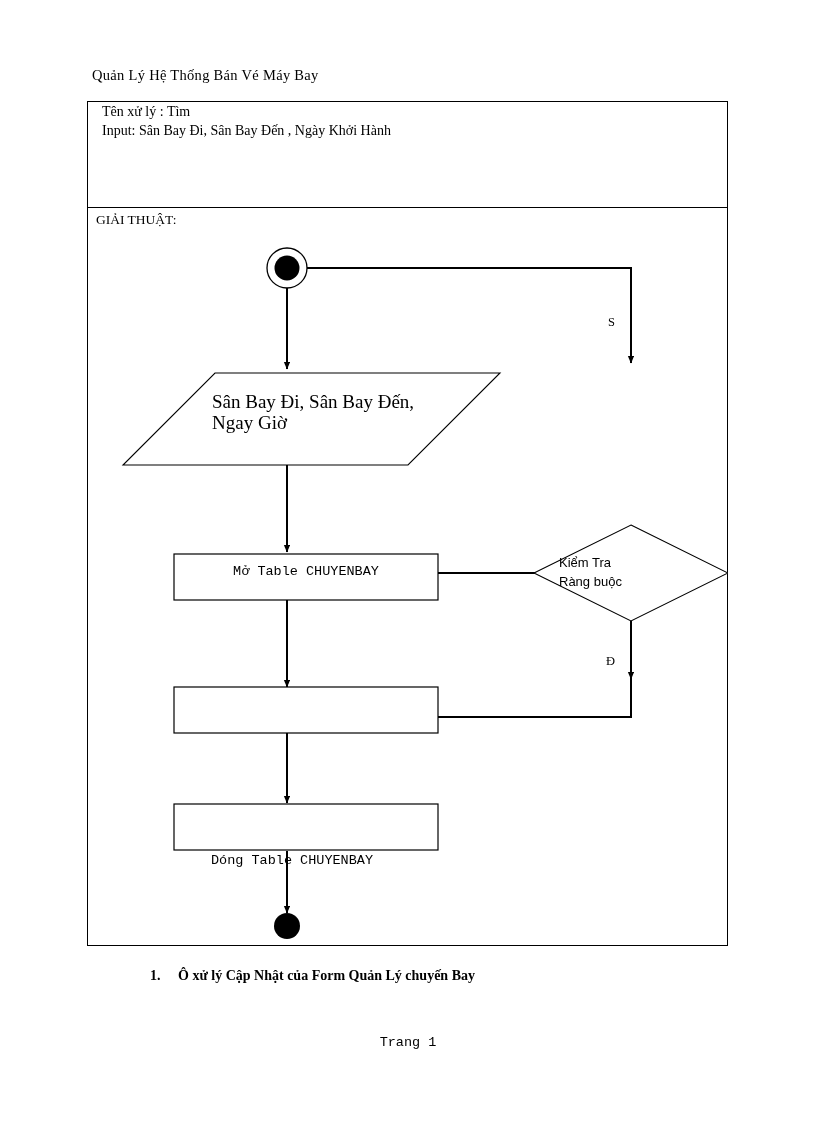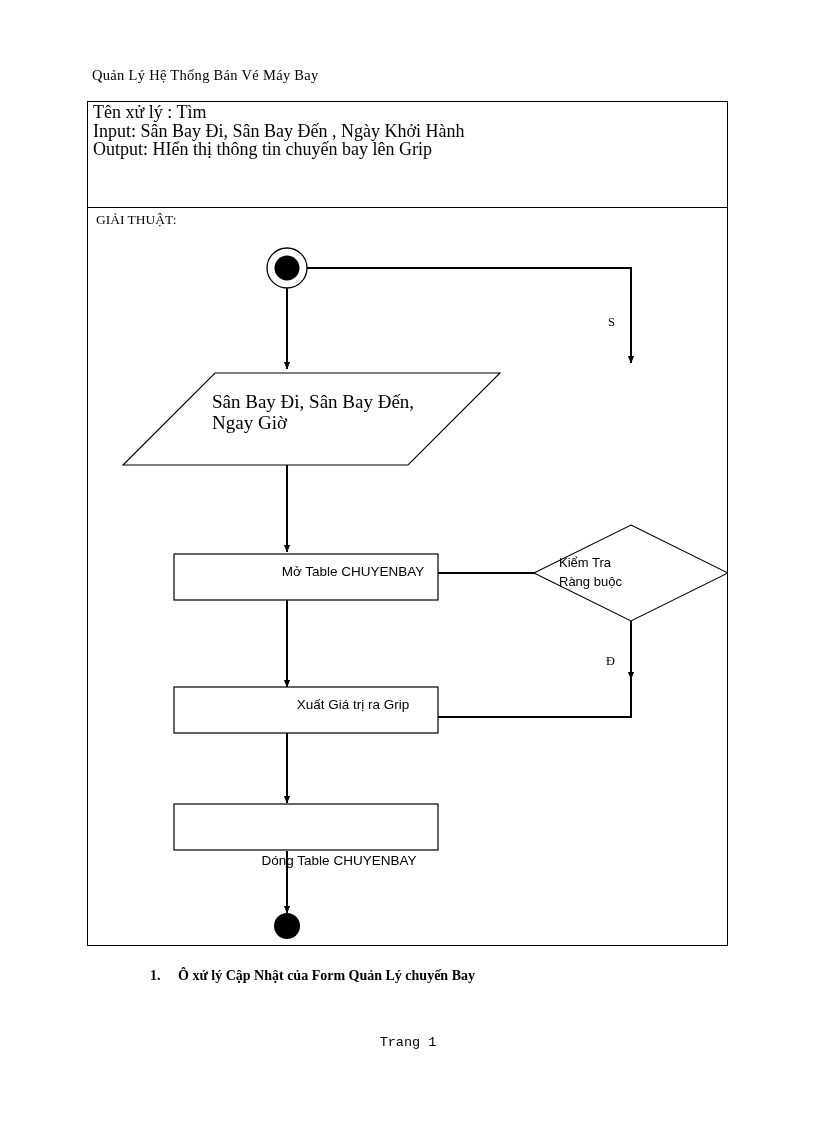--- a/index.html
+++ b/index.html
@@ -23,44 +23,44 @@
     width:641px;height:845px;
     border:1px solid #000;box-sizing:border-box;
   }
   .frame-divider{
     position:absolute;left:87px;top:207px;width:641px;height:0;
     border-top:1px solid #000;
   }
 
   
   .spec{
-    position:absolute;left:93px;top:103px;width:620px;
-    font-size:18px;line-height:18.6px;
+    position:absolute;left:102px;top:103px;width:620px;
+    font-size:14px;line-height:18.6px;
   }
   .spec div{white-space:nowrap;}
 
   .algo-label{
     position:absolute;left:96px;top:212px;
     font-size:13.5px;white-space:nowrap;
   }
 
   
   .flow{position:absolute;left:87px;top:101px;width:641px;height:845px;}
   .flow svg{position:absolute;left:0;top:0;}
 
   
   .lbl{position:absolute;white-space:nowrap;}
 
   .lbl-io{
     font-family:"Liberation Serif","DejaVu Serif",serif;
     font-size:19px;line-height:21px;
   }
   .lbl-proc{
-    font-family:Liberation Sans, sans-serif;
-    font-size:13.5px;text-align:center;padding-left:47px;
+    font-family:Liberation Mono, monospace;
+    font-size:13.5px;text-align:center;
   }
   .lbl-dec{
     font-family:"Liberation Sans","DejaVu Sans",sans-serif;
     font-size:13px;line-height:19px;text-align:left;
   }
   .lbl-branch{
     font-family:"Liberation Serif","DejaVu Serif",serif;
     font-size:12.5px;
   }
 
@@ -81,21 +81,20 @@
 <div class="page">
 
   <div class="doc-title">Quản Lý Hệ Thống Bán Vé Máy Bay</div>
 
   <div class="frame"></div>
   <div class="frame-divider"></div>
 
   <div class="spec">
     <div>Tên xử lý : Tìm</div>
     <div>Input: Sân Bay Đi, Sân Bay  Đến , Ngày Khởi Hành</div>
-    <div>Output: HIển thị thông tin chuyến bay lên Grip</div>
   </div>
 
   <div class="algo-label">GIẢI THUẬT:</div>
 
   <div class="flow">
 
     <svg width="641" height="845" viewBox="0 0 641 845">
       <defs>
         <marker id="arrow" markerWidth="9" markerHeight="9" refX="7.2" refY="3.2" orient="auto" markerUnits="userSpaceOnUse">
           <path d="M0,0 L7.6,3.2 L0,6.4 z" fill="#000"></path>
@@ -141,21 +140,20 @@
       <circle cx="200" cy="825" r="13" fill="#000"></circle>
     </svg>
 
     <div class="lbl lbl-io" style="left:125px;top:290px;">
       <div>Sân Bay Đi, Sân Bay Đến,</div>
       <div>Ngay Giờ</div>
     </div>
 
     <div class="lbl lbl-proc" style="left:87px;top:463px;width:264px;">Mở Table CHUYENBAY</div>
 
-    <div class="lbl lbl-proc" style="left:87px;top:596px;width:264px;">Xuất Giá trị ra Grip</div>
 
     <div class="lbl lbl-proc" style="left:87px;top:752px;width:236px;">Dóng Table CHUYENBAY</div>
 
     <div class="lbl lbl-dec" style="left:472px;top:452px;width:144px;">
       <div>Kiểm Tra</div>
       <div>Ràng buộc</div>
     </div>
 
     <div class="lbl lbl-branch" style="left:521px;top:214px;">S</div>
 

